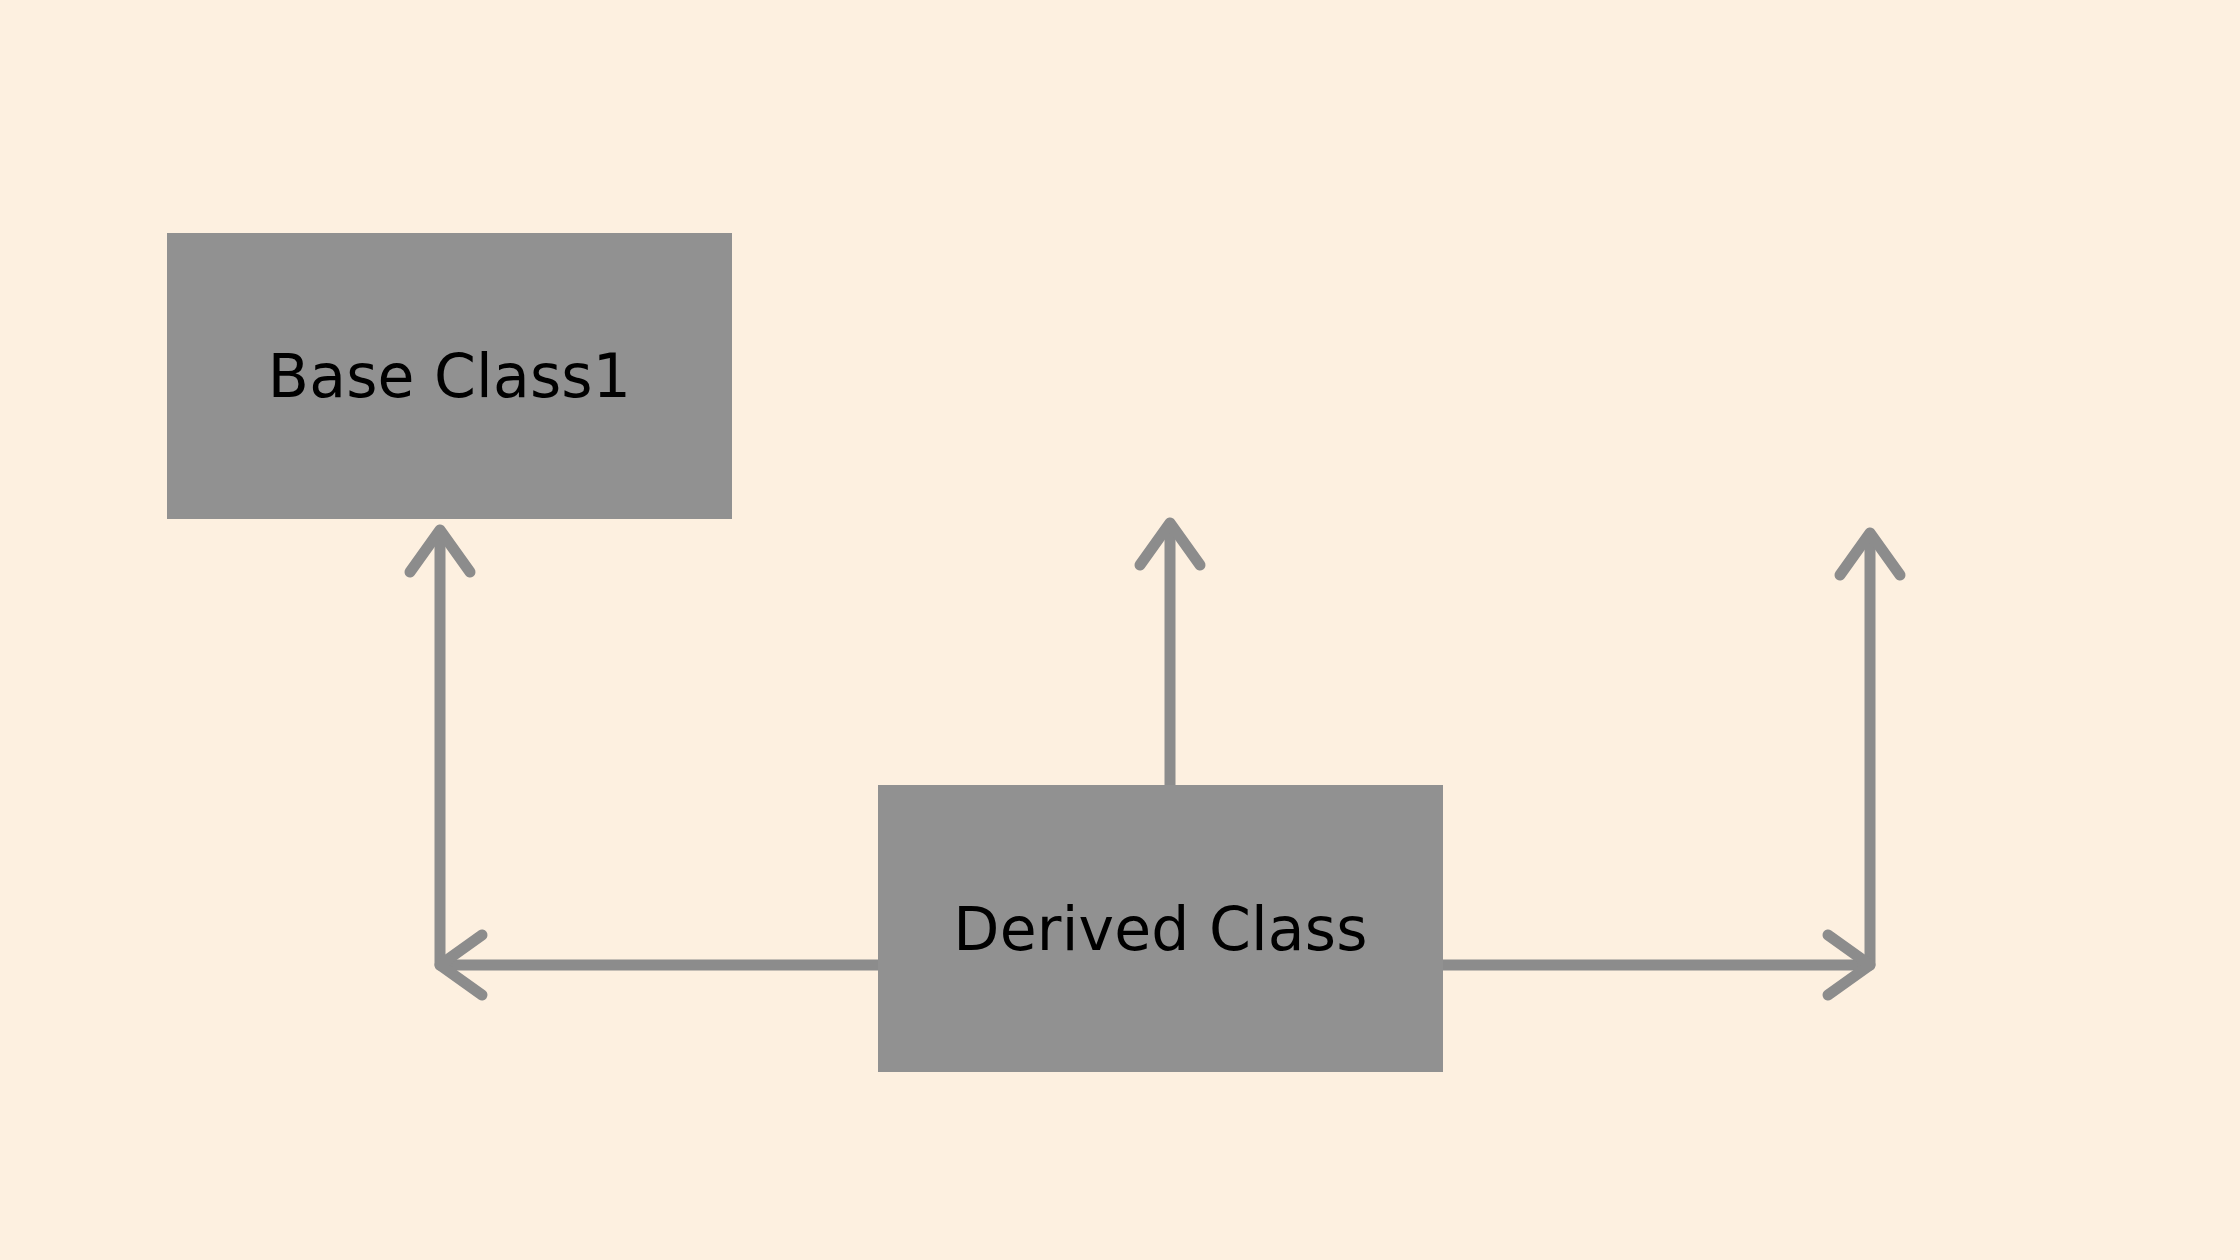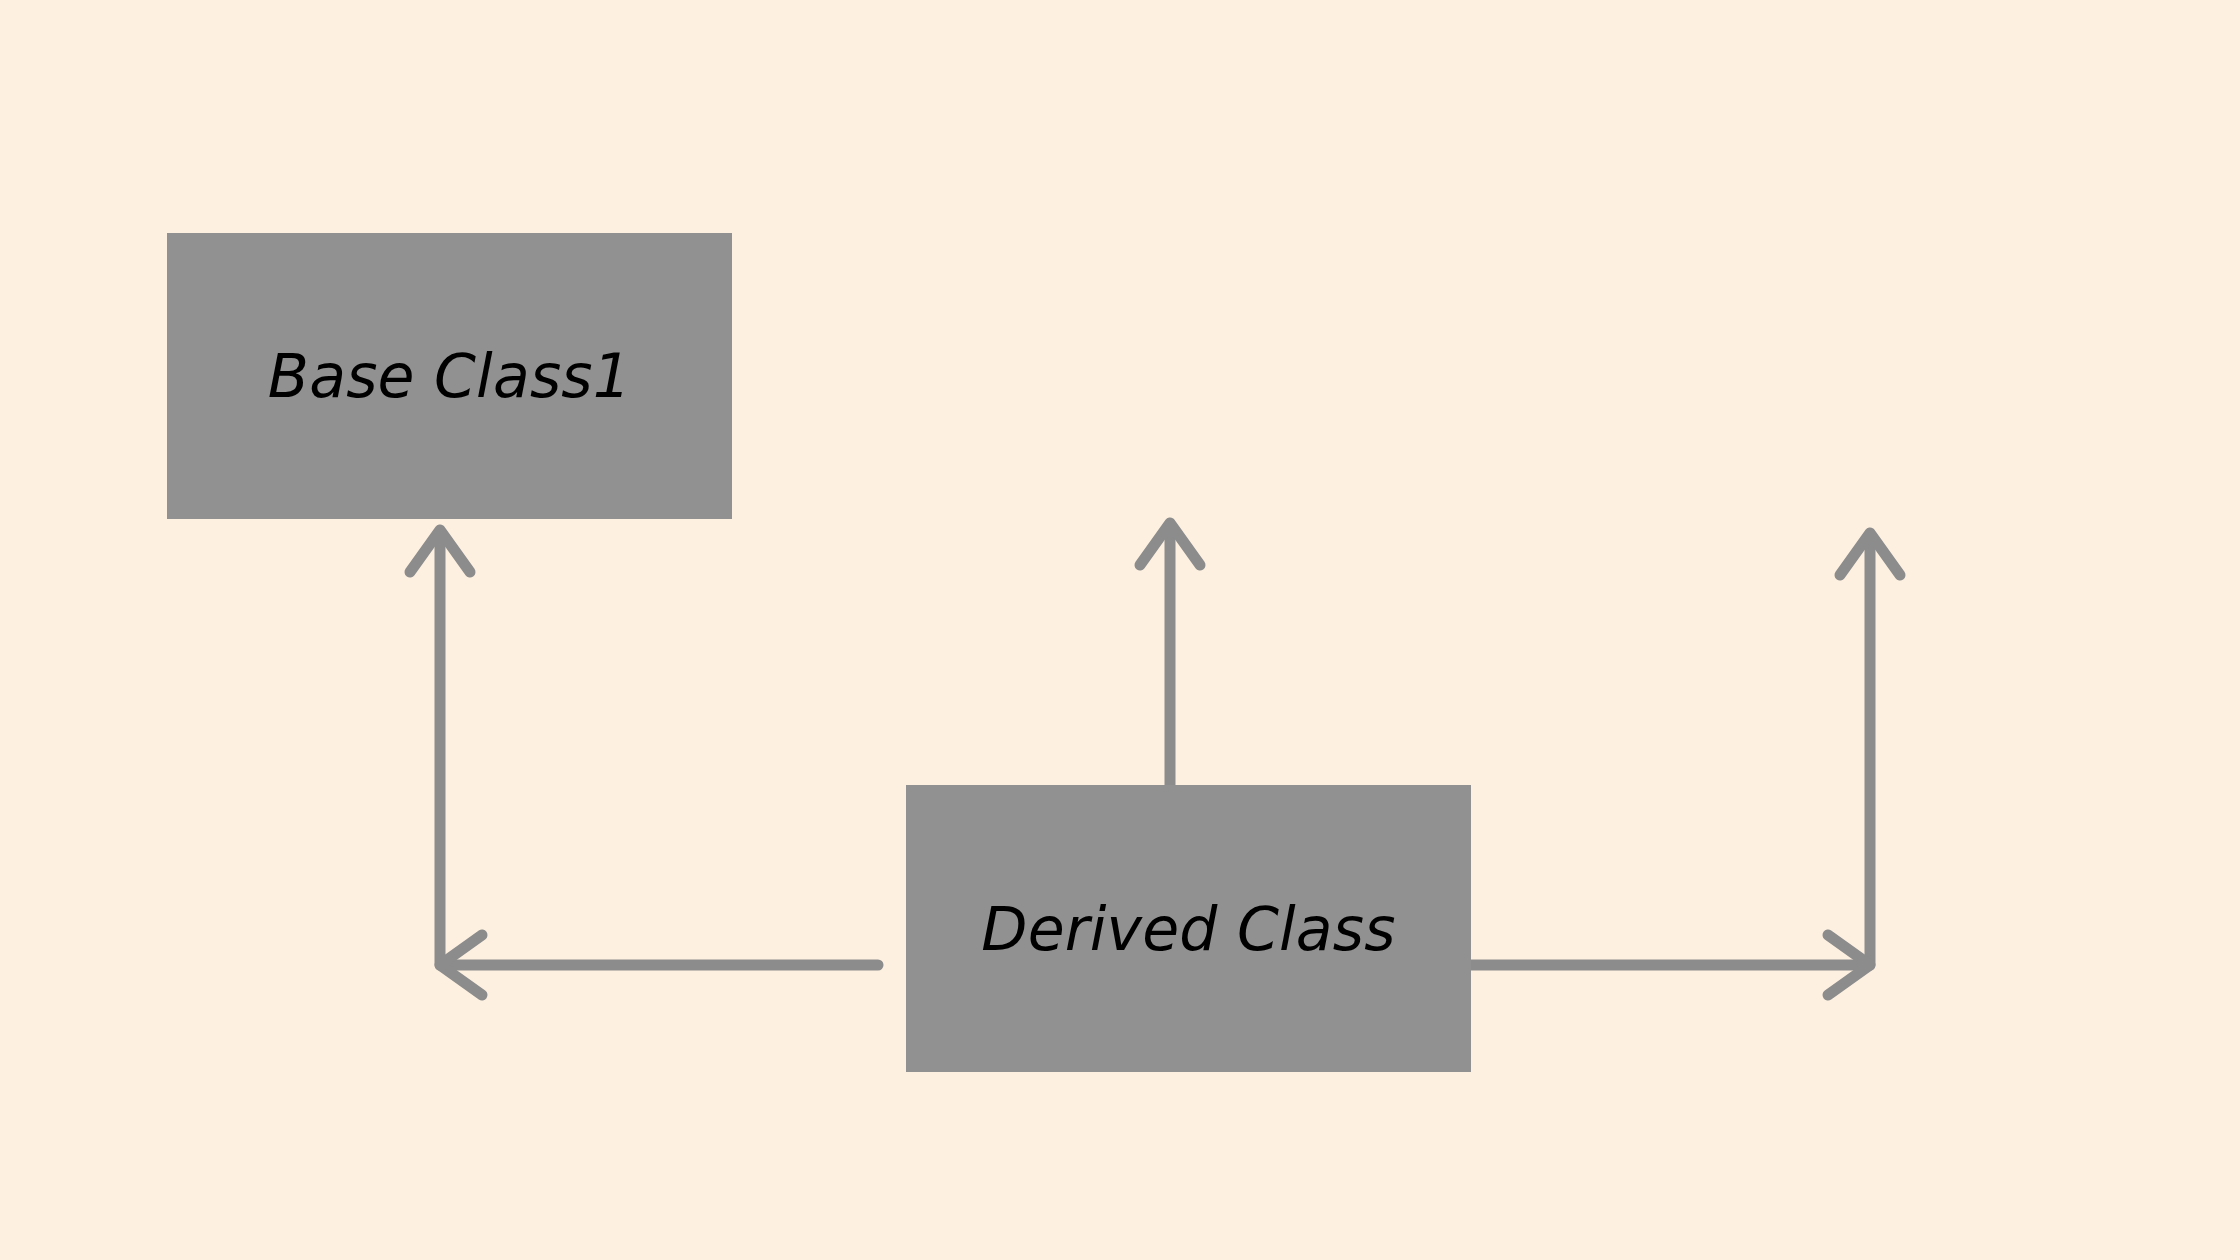--- a/index.html
+++ b/index.html
@@ -34,27 +34,26 @@
     justify-content: center;
     box-sizing: border-box;
   }
   .class-box-label {
     color: #000000;
     font-size: 60px;
     font-weight: 400;
     letter-spacing: 0.2px;
     white-space: nowrap;
     line-height: 1;
-    font-style: italic;
   }
   
   #box-base-class-1 { left: 167px; top: 233px;  width: 565px; height: 286px; }
   #box-base-class-2 { left: 891px; top: 236px;  width: 552px; height: 281px; }
   #box-base-class-n { left: 1568px; top: 240px; width: 564px; height: 284px; }
-  #box-derived-class { left: 878px; top: 785px; width: 565px; height: 287px; margin-left: 28px; }
+  #box-derived-class { left: 878px; top: 785px; width: 565px; height: 287px; }
 </style>
 </head>
 <body>
 
 <div id="diagram-canvas">
 
   <svg id="connector-layer" viewBox="0 0 2240 1260" width="2240" height="1260" xmlns="http://www.w3.org/2000/svg">
 
     <g fill="none" stroke="#8c8c8c" stroke-width="11" stroke-linecap="round" stroke-linejoin="round">
 

